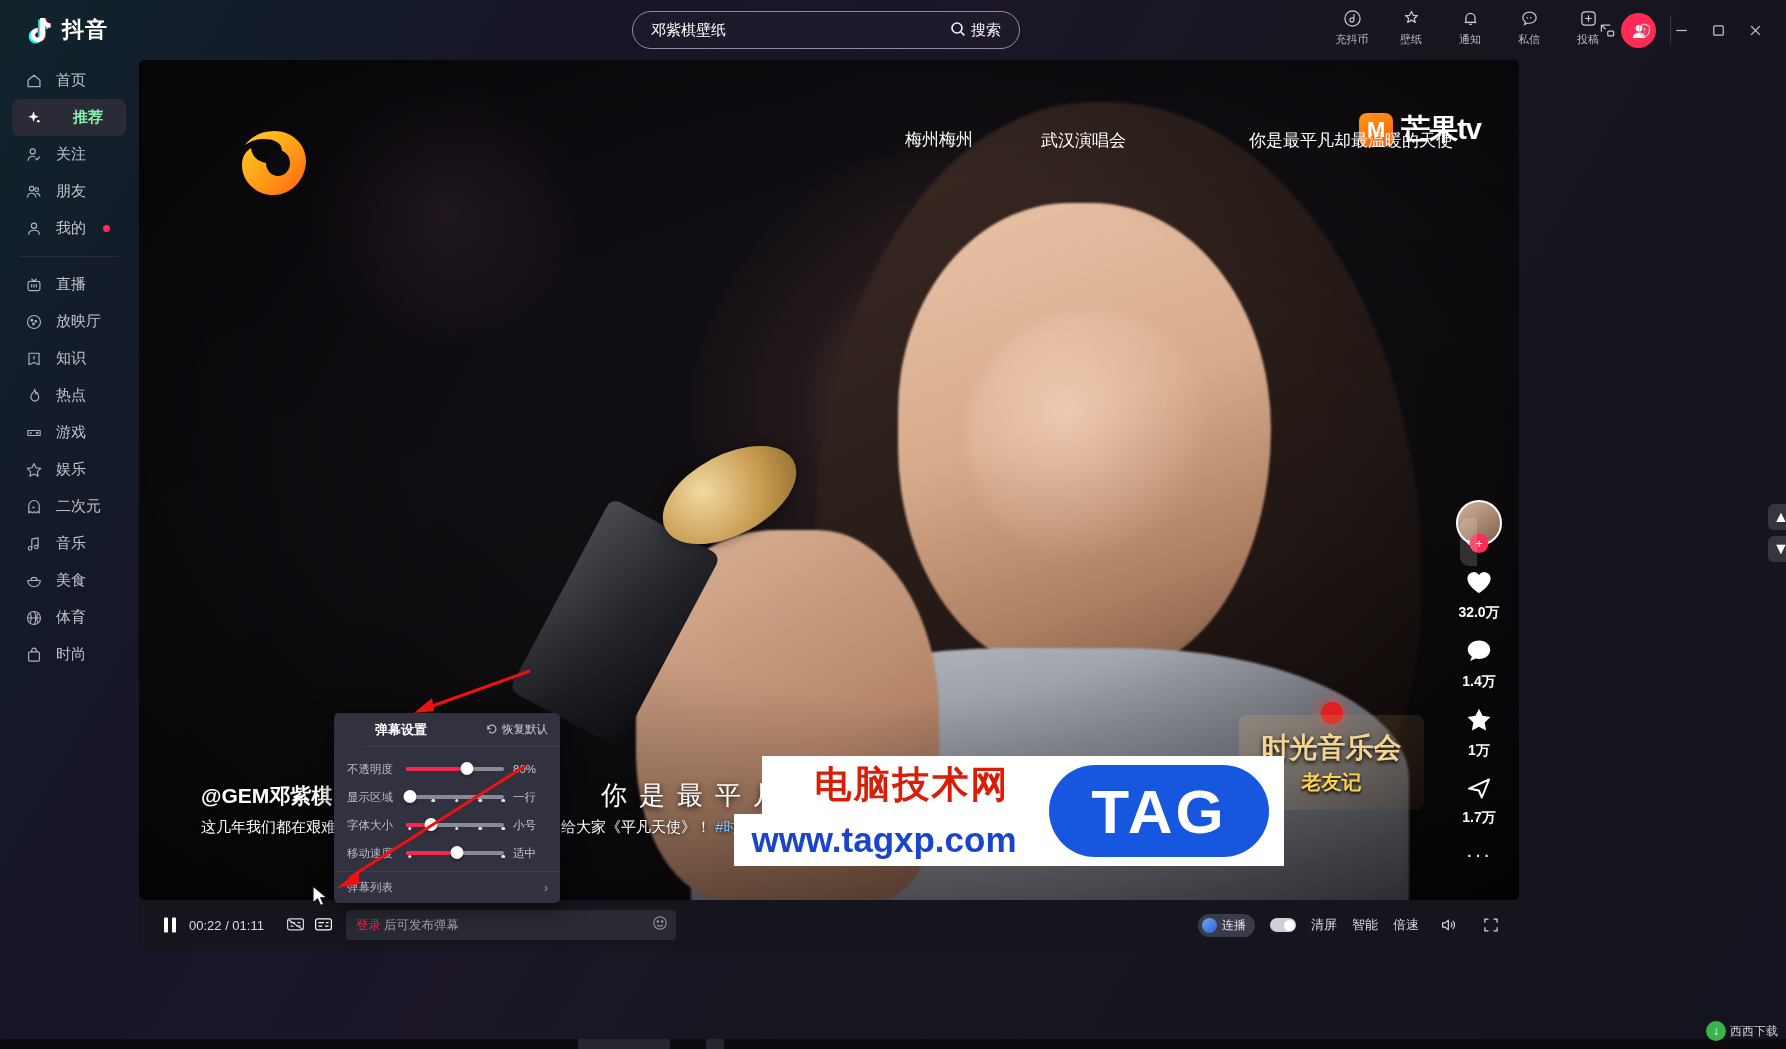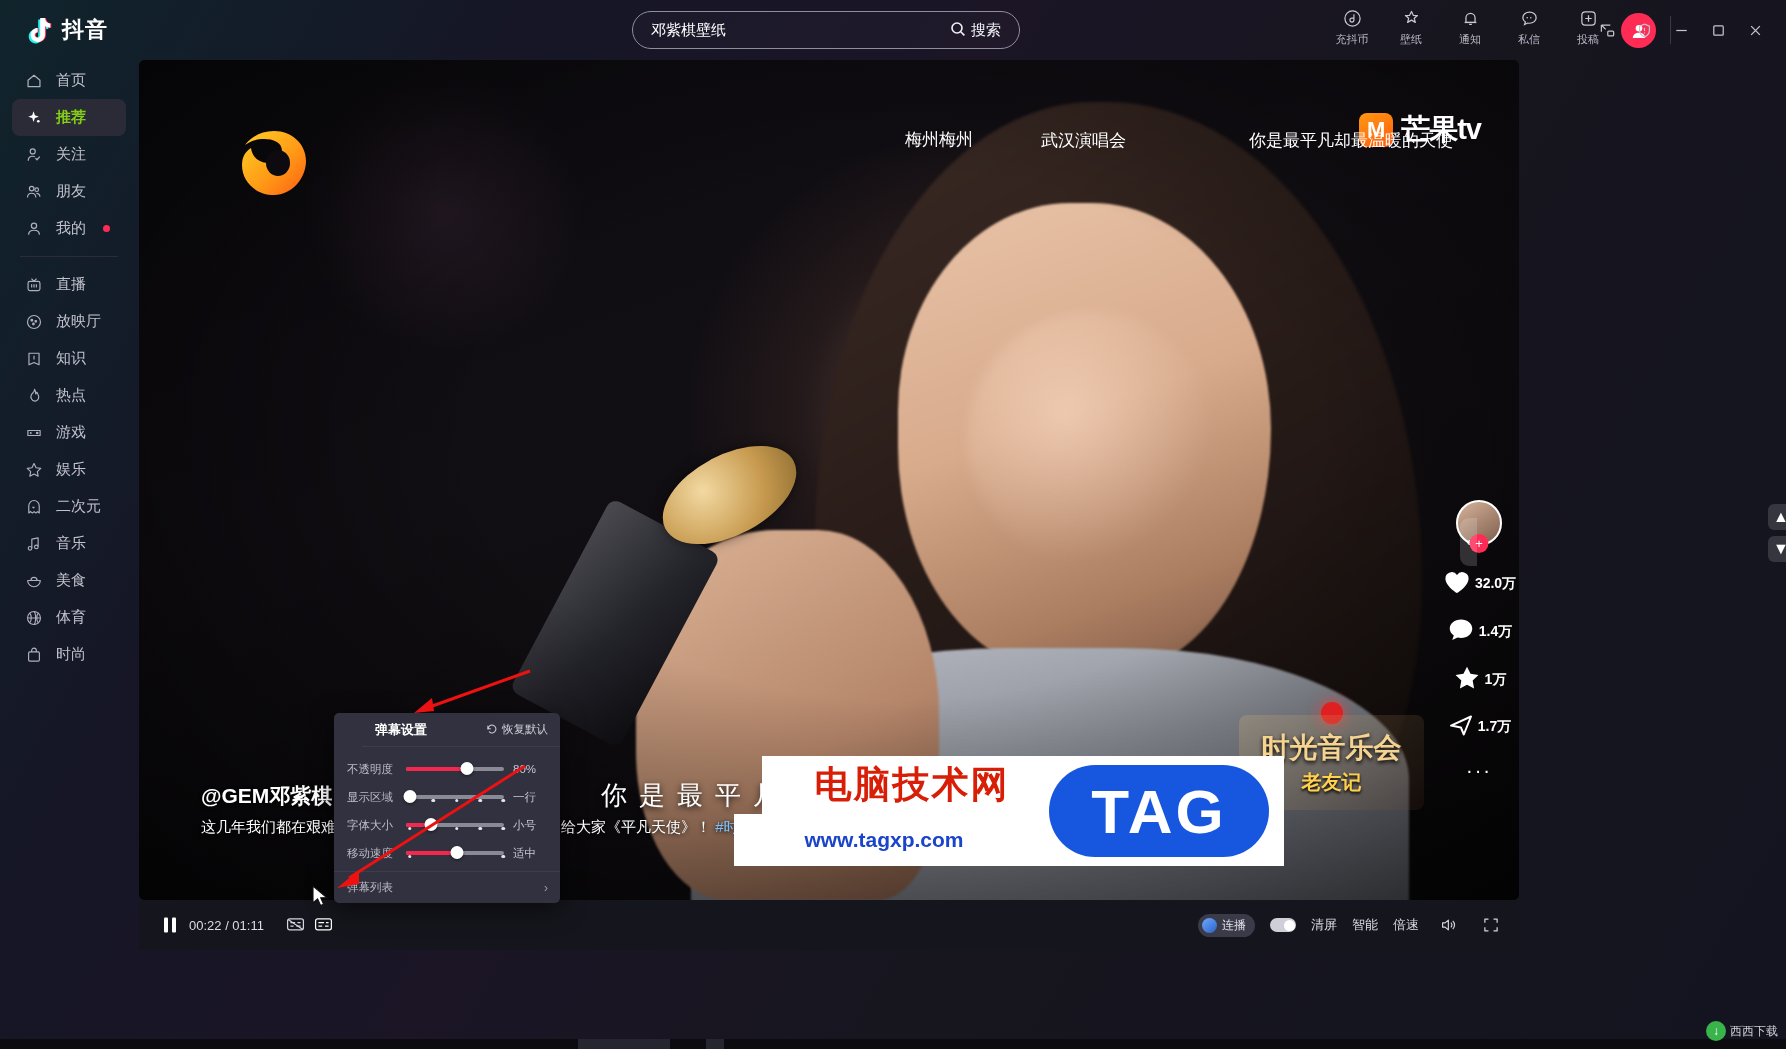--- a/index.html
+++ b/index.html
@@ -41,21 +41,21 @@
       color:#c5c5d0; cursor:pointer; border-radius:3px; }
 
   
   #main{ flex:1; display:flex; min-height:0; }
   #sidebar{ width:138px; flex:0 0 138px; padding-top:2px; }
   .nav-item{ display:flex; align-items:center; gap:13px; height:37px; margin:0 12px 0 12px;
       padding-left:13px; border-radius:8px; cursor:pointer; position:relative; }
   .nav-item .nl{ font-size:15px; color:#c2c2cd; }
   .nav-item .ni{ width:18px; height:18px; color:#b0b0bd; display:flex; align-items:center; justify-content:center; }
   .nav-item.active{ background:#2b2b38; }
-  .nav-item.active .nl{ color:#84cc16; font-weight:bold; }
+  .nav-item.active .nl{ color:#86efac; font-weight:bold;margin-left:17px; }
   .nav-item.active .ni{ color:#ffffff; }
   .divider{ height:1px; background:#2c2c39; margin:9px 20px 9px 20px; }
   .reddot{ width:7px; height:7px; border-radius:50%; background:#fe2c55; margin-left:4px; }
 
   
   #stage{ flex:1; position:relative; padding:0; }
   .player{ position:absolute; left:1px; top:0px; width:1380px; height:840px;
       border-radius:6px; overflow:hidden; background:#000; }
   .vidbg{ position:absolute; inset:0;
       background:
@@ -100,21 +100,21 @@
       color:#fff; font-size:26px; letter-spacing:12px; text-shadow:0 2px 6px rgba(0,0,0,.9); }
 
   
   .rail{ position:absolute; right:-0px; top:440px; width:80px; display:flex; flex-direction:column;
       align-items:center; gap:3px; }
   .rail-av{ position:relative; width:46px; height:46px; border-radius:50%;
       background:linear-gradient(145deg,#d6b39a,#7c5c4b); border:2px solid #fff; margin-bottom:18px; }
   .rail-plus{ position:absolute; left:50%; bottom:-9px; transform:translateX(-50%);
       width:19px; height:19px; border-radius:50%; background:#fe2c55; color:#fff; font-size:13px;
       display:flex; align-items:center; justify-content:center; line-height:1; }
-  .rail-item{ display:flex; flex-direction:row; align-items:center; gap:3px; margin-bottom:11px; cursor:pointer; }
+  .rail-item{ display:flex; flex-direction:column; align-items:center; gap:3px; margin-bottom:11px; cursor:pointer; }
   .rail-item .ri{ color:#fff; }
   .rail-item .rc{ color:#fff; font-size:14px; font-weight:bold; }
   .rail-dots{ color:#fff; font-size:20px; letter-spacing:2px; margin-top:2px; cursor:pointer; }
   .nav-arrows{ position:absolute; right:-8px; top:444px; display:flex; flex-direction:column; gap:6px; }
   .arw{ width:26px; height:26px; border-radius:6px; background:rgba(255,255,255,0.14);
       display:flex; align-items:center; justify-content:center; color:#fff; cursor:pointer; }
   .side-collapse{ position:absolute; right:42px; top:458px; width:17px; height:48px;
       background:rgba(255,255,255,0.16); border-radius:9px 0 0 9px; display:flex;
       align-items:center; justify-content:center; color:#fff; font-size:12px; cursor:pointer; }
 
@@ -182,21 +182,21 @@
   .toggle::after{ content:""; position:absolute; right:1.5px; top:1.5px; width:11px; height:11px;
       border-radius:50%; background:#fff; }
 
   
   .wm-cn{ position:absolute; left:762px; top:756px; width:300px; height:58px;
       display:flex; align-items:center; justify-content:center; background:#ffffff; }
   .wm-cn span{ font-size:37px; font-weight:bold; color:#d81e06; letter-spacing:2px;
       font-family:"DejaVu Sans",sans-serif; }
   .wm-url{ position:absolute; left:734px; top:814px; width:300px; height:52px;
       display:flex; align-items:center; justify-content:center; background:#ffffff; }
-  .wm-url span{ font-size:21px; font-weight:bold; color:#1a44c9; letter-spacing:0px; }
+  .wm-url span{ font-size:35px; font-weight:bold; color:#1a44c9; letter-spacing:0px; }
   .wm-tag{ position:absolute; left:1034px; top:756px; width:250px; height:110px; background:#ffffff;
       display:flex; align-items:center; justify-content:center; }
   .wm-tag .badge{ width:220px; height:92px; border-radius:46px; background:#1757e0;
       display:flex; align-items:center; justify-content:center; color:#fff; font-size:62px;
       font-weight:bold; letter-spacing:3px; }
 
   .wm-xz{ position:absolute; right:8px; bottom:8px; display:flex; align-items:center; gap:4px;
       color:#cfcfd6; font-size:12px; z-index:60; }
   .xz-ico{ width:20px; height:20px; border-radius:50%; background:#39b44a;
       display:flex; align-items:center; justify-content:center; color:#fff; font-size:12px; font-weight:bold; }
@@ -679,20 +679,32 @@
             <path d="M2.2 2.6 17.8 13.2" stroke-width="1.25"></path>
           </svg>
         </span>
         <span class="cb-icbtn on">
           <svg width="19" height="16" viewBox="0 0 20 17" fill="none" stroke="currentColor" stroke-width="1.3">
             <rect x="1.6" y="2" width="16.8" height="11.6" rx="2.2"></rect>
             <path d="M4.6 6h6M4.6 9.6h4M12.6 6h2.8M11.6 9.6h3.8"></path>
           </svg>
         </span>
 
+        <span class="dminput">
+          <span class="dm-login">登录</span>
+          <span class="dm-hint">后可发布弹幕</span>
+          <span class="dm-emoji">
+            <svg width="16" height="16" viewBox="0 0 18 18" fill="none" stroke="currentColor" stroke-width="1.2">
+              <circle cx="9" cy="9" r="7"></circle>
+                <circle cx="6.5" cy="7.4" r=".8" fill="currentColor"></circle>
+              <circle cx="11.5" cy="7.4" r=".8" fill="currentColor"></circle>
+                <path d="M6 11.2c.8 1 1.8 1.5 3 1.5s2.2-.5 3-1.5"></path>
+            </svg>
+          </span>
+        </span>
 
         <span class="cb-right">
           <span class="cb-pill">
             <span class="dotav"></span>
             <span class="pl">连播</span>
           </span>
           <span class="toggle"></span>
           <span class="cb-lab">清屏</span>
           <span class="cb-lab">智能</span>
           <span class="cb-lab">倍速</span>

